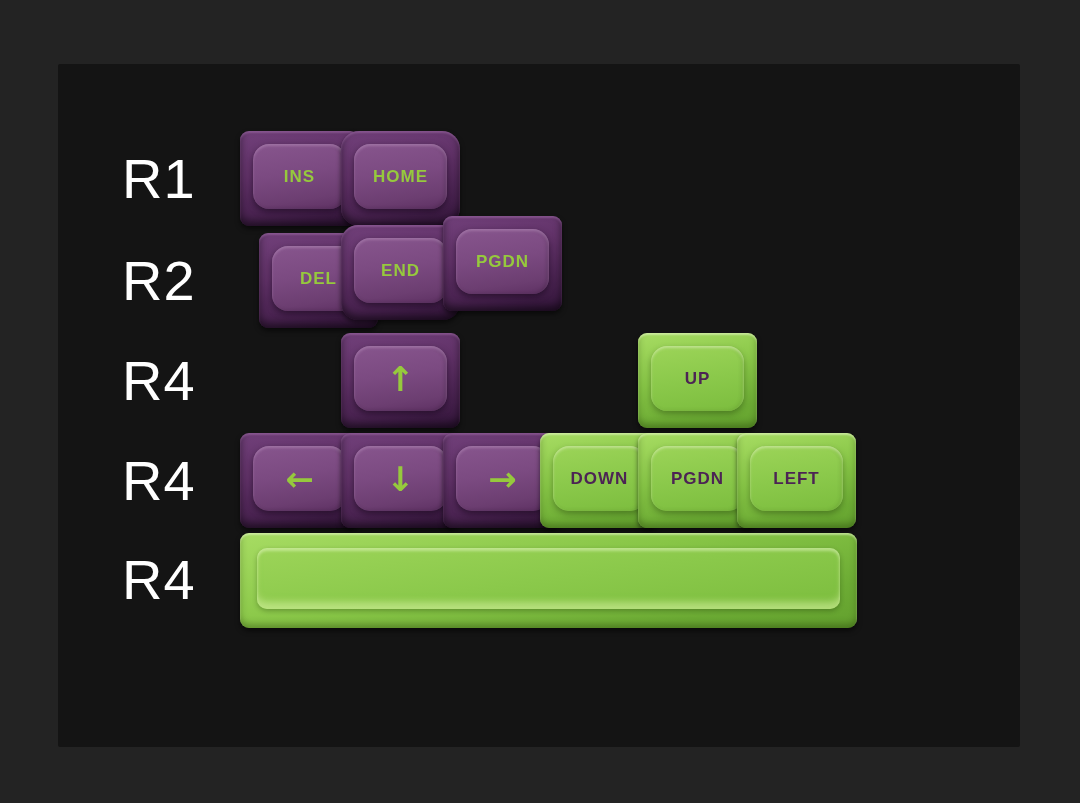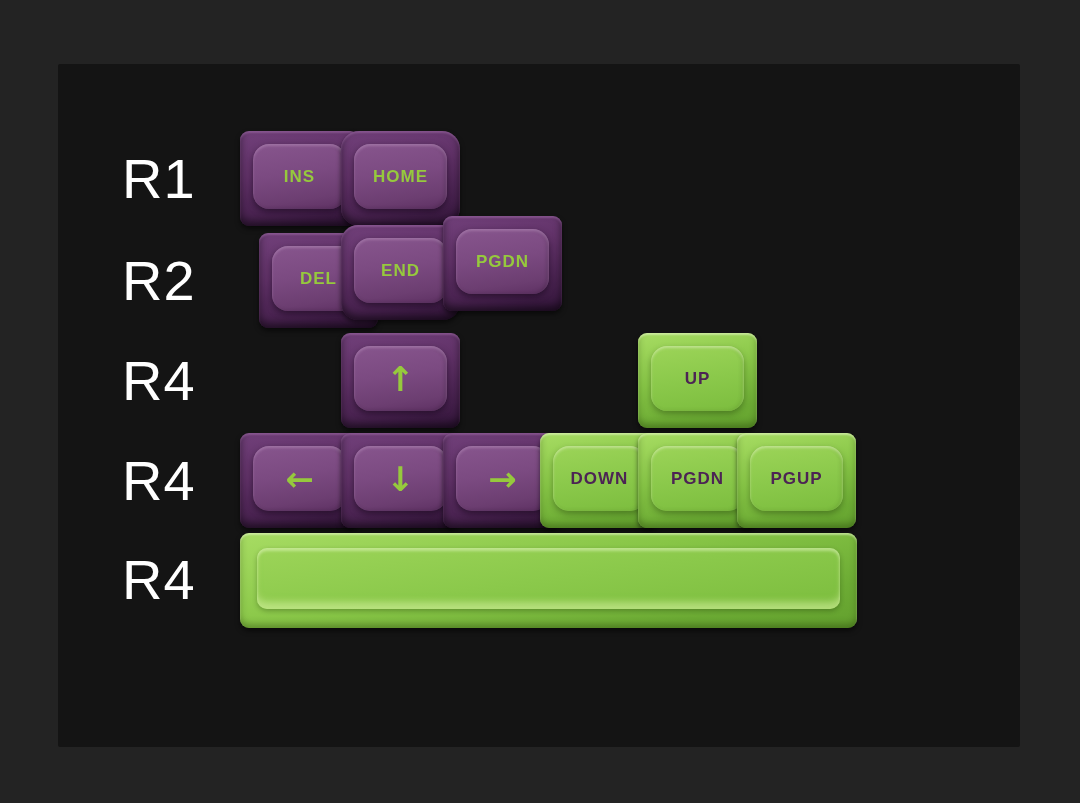--- a/index.html
+++ b/index.html
@@ -165,21 +165,21 @@
         <span class="legend">DOWN</span>
       </div>
     </div>
     <div class="key green" style="left:580px; top:369px;">
       <div class="face">
         <span class="legend">PGDN</span>
       </div>
     </div>
     <div class="key green" style="left:679px; top:369px;">
       <div class="face">
-        <span class="legend">PGUP</span>
+        <span class="legend">LEFT</span>
       </div>
     </div>
 
     <div class="key green space" style="left:182px; top:469px;">
       <div class="face">
         <span class="legend"></span>
       </div>
     </div>
 
   </div>

